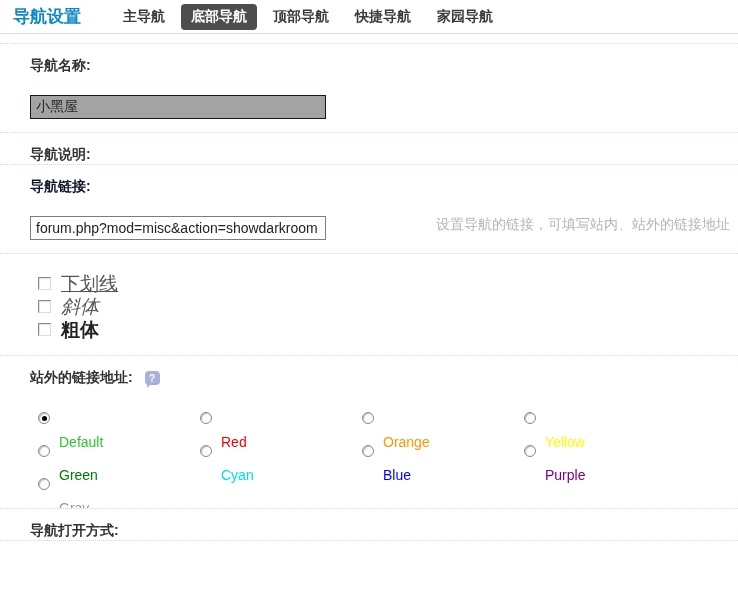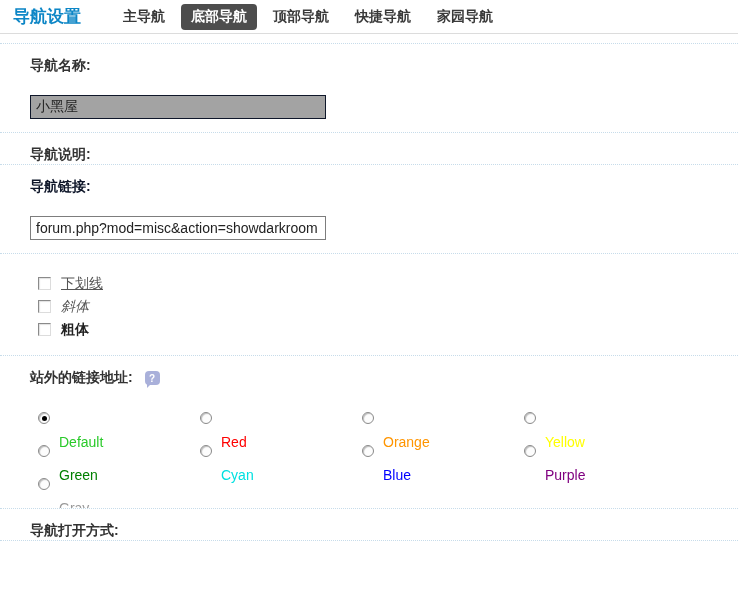--- a/index.html
+++ b/index.html
@@ -24,21 +24,21 @@
                 font-size: 14px; font-family: "Liberation Sans", "DejaVu Sans", sans-serif;
                 color: #222; background: #a3a3a3; border: 1px solid #0f172a; outline: none; }
   .text-input.focused { background: #ffffff; border: 1px solid #7d7d7d; }
   .hint { font-size: 14px; color: #b5b5b5; margin-left: 110px; white-space: nowrap; }
 
   .options { padding: 18px 0 14px 8px; }
   .check-row { display: flex; align-items: center; height: 23px; cursor: pointer; }
   .checkbox { width: 13px; height: 13px; background: #fff; flex: 0 0 13px;
               border: 1px solid; border-color: #8a8a8a #dcdcdc #dcdcdc #8a8a8a;
               box-shadow: inset 1px 1px 1px rgba(0,0,0,0.12); }
-  .opt-label { font-size: 14px; color: #555; margin-left: 10px; }
+  .opt-label { font-size: 19px; color: #555; margin-left: 10px; }
   .opt-label.u { text-decoration: underline; }
   .opt-label.i { font-style: italic; }
   .opt-label.b { font-weight: bold; color: #222; }
 
   .label-row { display: flex; align-items: center; gap: 12px; }
   .help-icon { position: relative; width: 15px; height: 14px; margin-top: 13px;
                background: #a9b0da; border-radius: 4px; color: #fff; font-size: 10px;
                font-weight: bold; display: flex; align-items: center; justify-content: center;
                cursor: pointer; }
   .help-icon::after { content: ""; position: absolute; left: 2px; bottom: -3px;
@@ -76,20 +76,21 @@
 </div>
 
 <div class="section">
   <div class="field-label">导航说明:</div>
 </div>
 
 <div class="section">
   <div class="field-label dim">导航链接:</div>
   <div class="row">
     <input type="text" class="text-input focused" value="forum.php?mod=misc&amp;action=showdarkroom" style="">
+    <span class="hint">设置导航的链接，可填写站内、站外的链接地址</span>
   </div>
 </div>
 
 <div class="section">
   <div class="options">
     <label class="check-row">
       <span class="checkbox"></span>
       <span class="opt-label u">下划线</span>
     </label>
     <label class="check-row">

